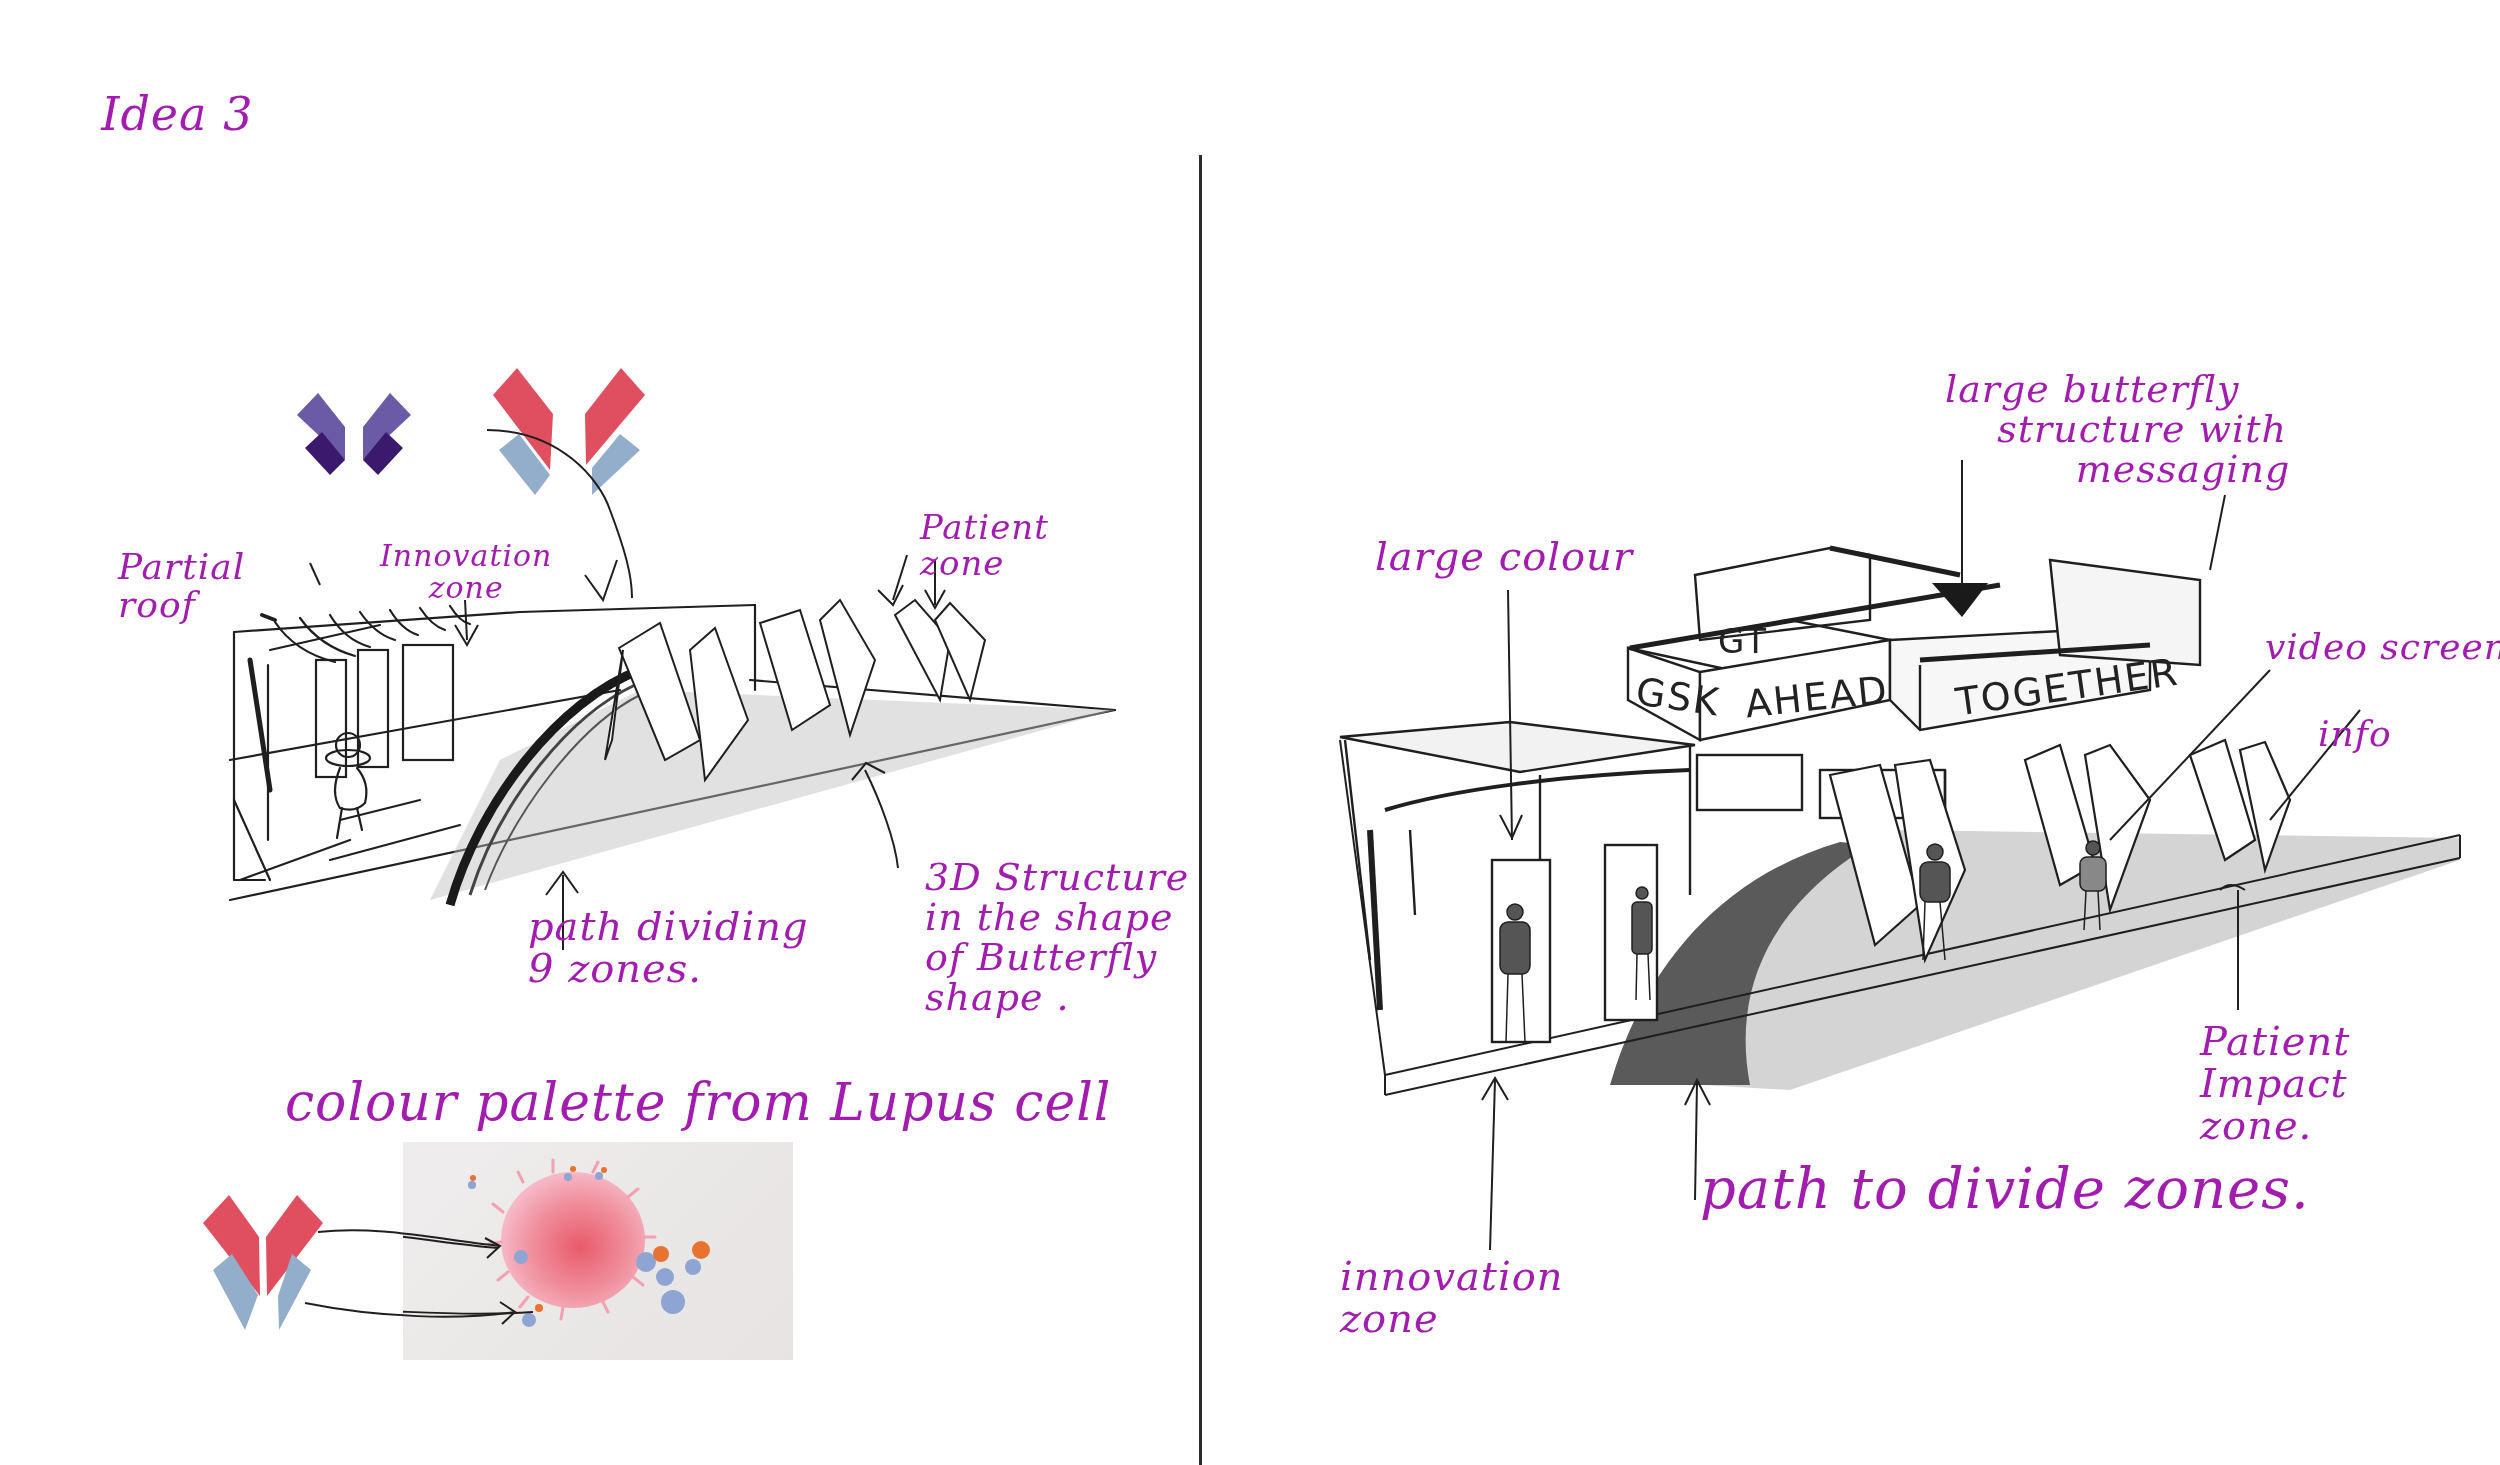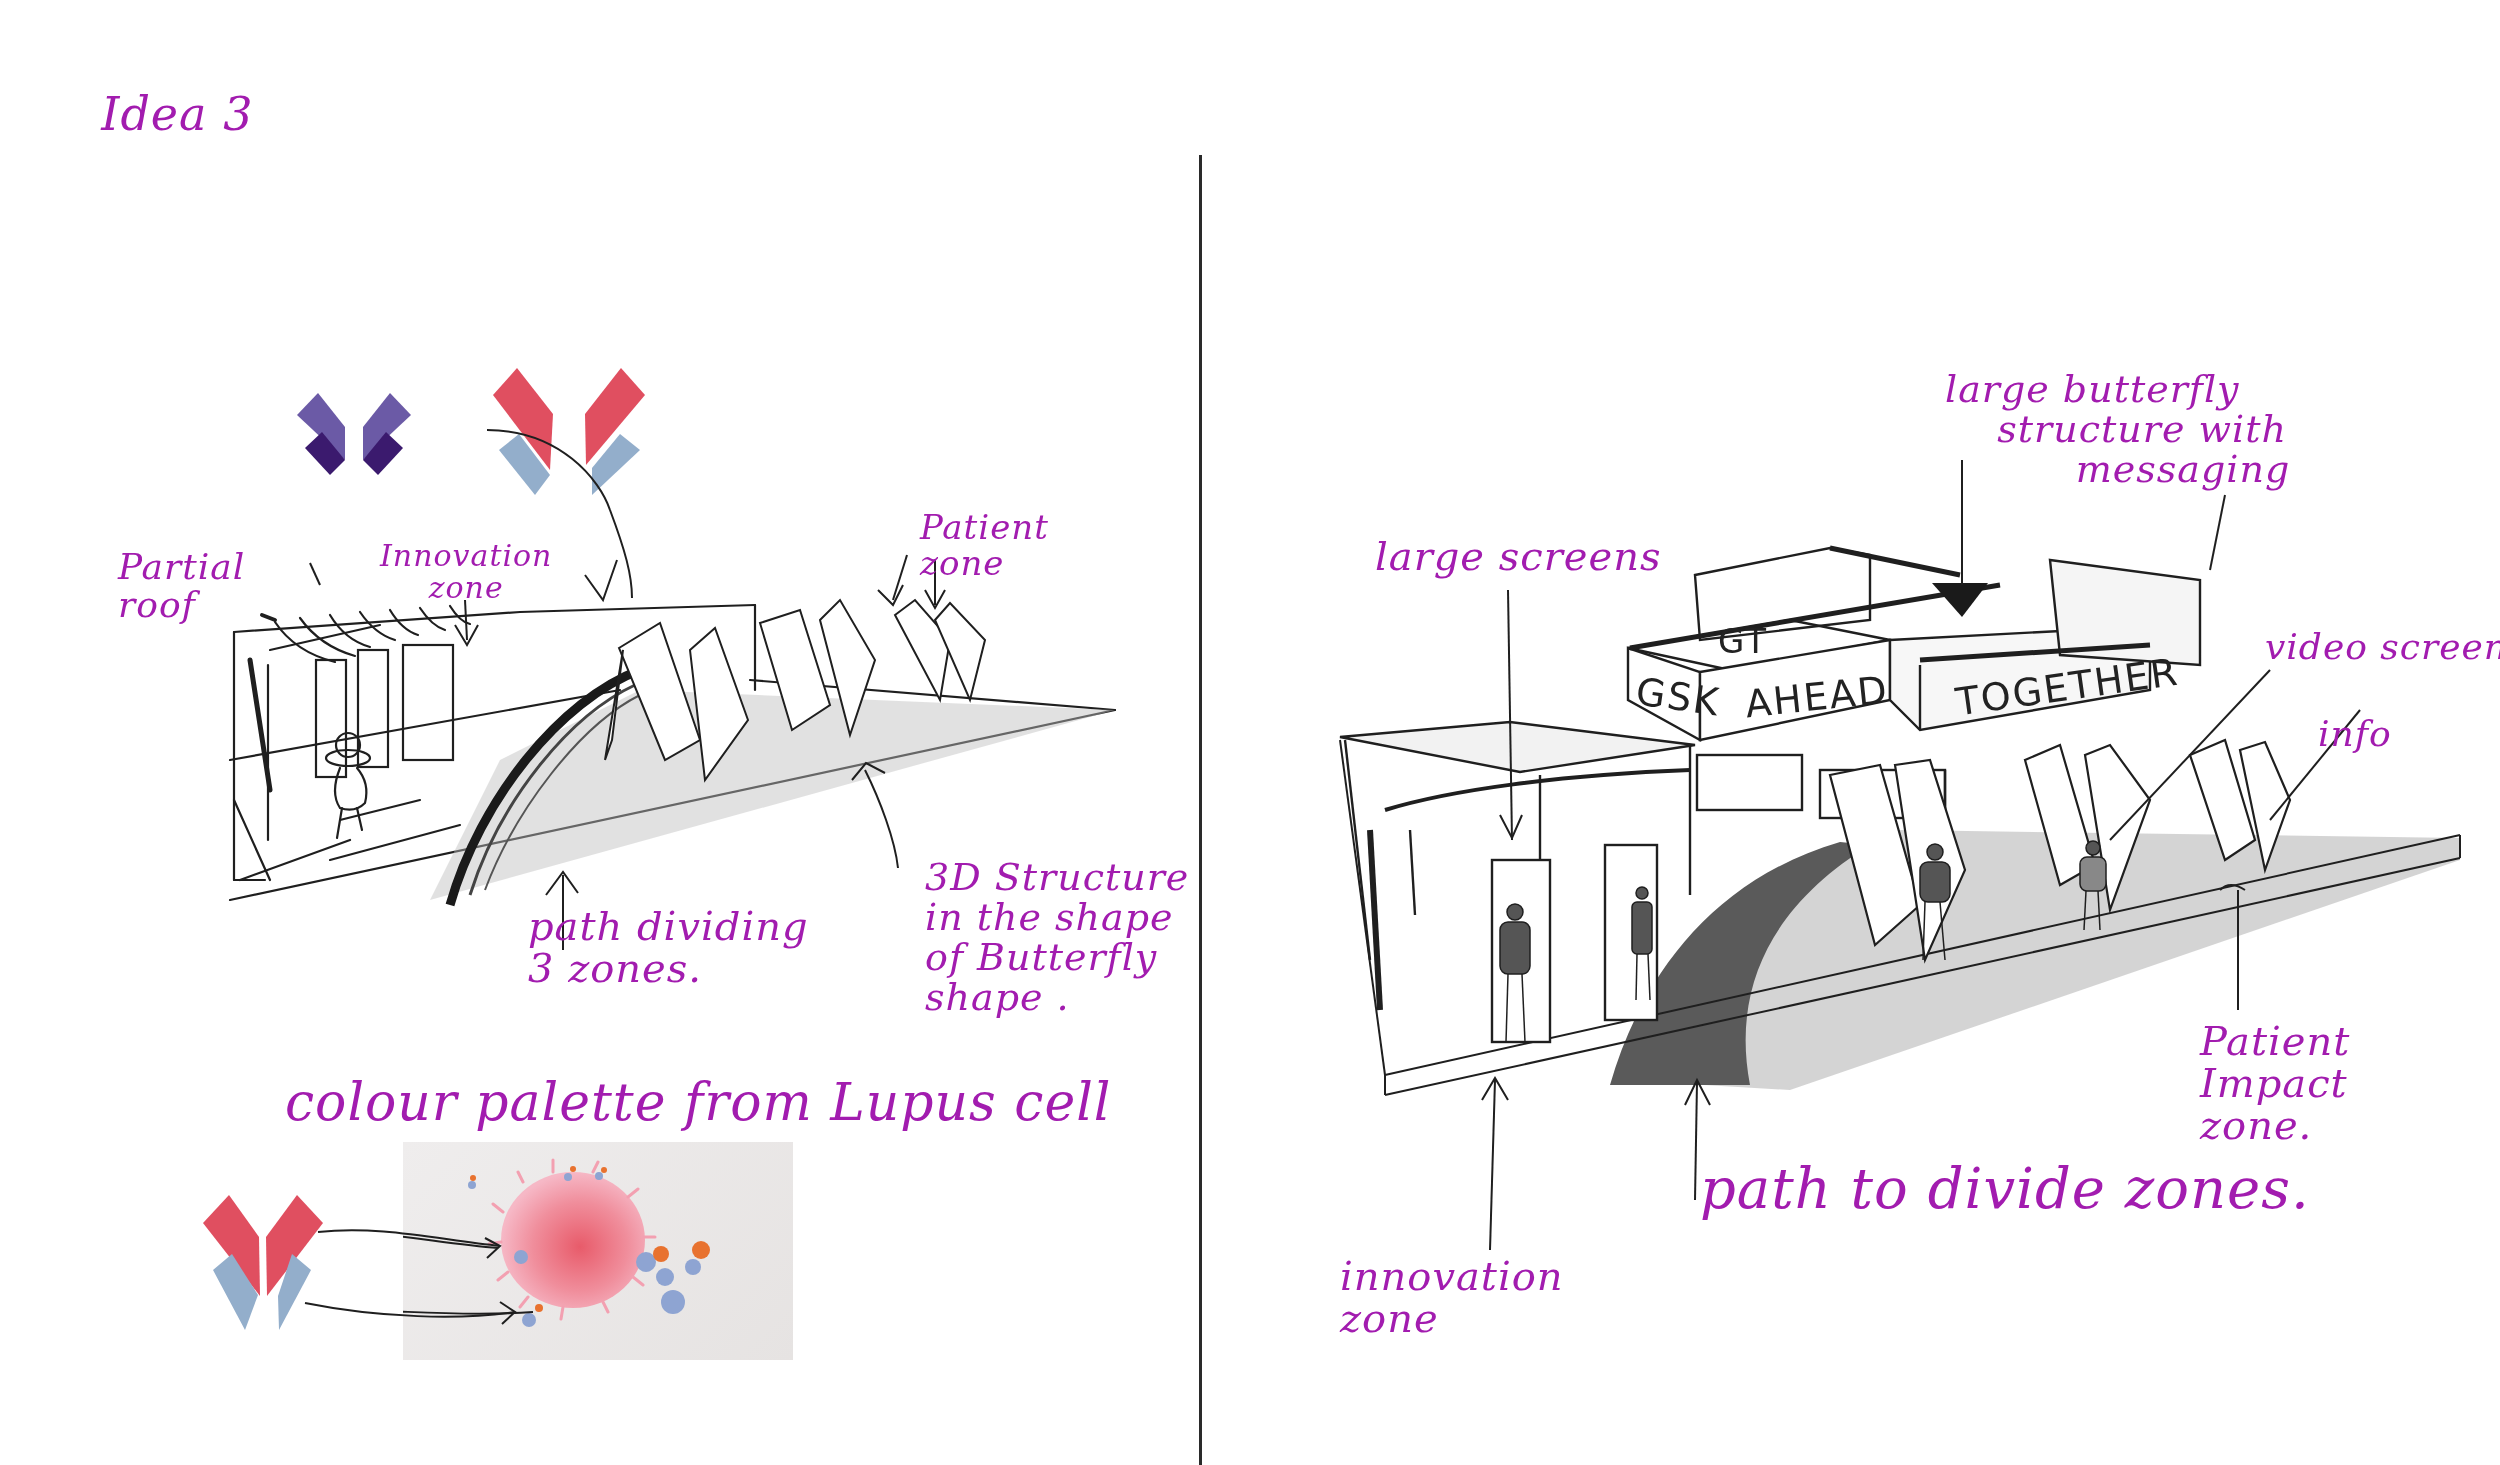--- a/index.html
+++ b/index.html
@@ -103,21 +103,21 @@
   </g>
 </svg>
 
 <div class="hand" style="left:118px; top:548px; font-size:36px;">Partial
 roof</div>
 <div class="hand" style="left:380px; top:540px; font-size:30px; text-align:center;">Innovation
 zone</div>
 <div class="hand" style="left:920px; top:510px; font-size:34px;">Patient
 zone</div>
 <div class="hand" style="left:528px; top:905px; font-size:40px;">path dividing
-3 zones.</div>
+9 zones.</div>
 <div class="hand" style="left:925px; top:858px; font-size:38px;">3D Structure
 in the shape
 of Butterfly
 shape .</div>
 
 <div class="hand" style="left:285px; top:1075px; font-size:52px;">colour palette from Lupus cell</div>
 
 <svg class="canvas" viewBox="0 0 2500 1465" style="pointer-events:none;">
   <g>
     <polygon points="203,1223 229,1195 259,1237 260,1296" fill="#e04f60"></polygon>
@@ -258,21 +258,21 @@
     <line x1="1697" y1="1082" x2="1695" y2="1200"></line>
     <path d="M1685,1105 L1697,1080 L1710,1105"></path>
   </g>
 </svg>
 
 <div class="sign" style="left:1636px; top:675px; transform:rotate(8deg);">GSK</div>
 <div class="sign" style="left:1745px; top:675px; transform:rotate(-6deg);">AHEAD</div>
 <div class="sign" style="left:1955px; top:665px; transform:rotate(-8deg);">TOGETHER</div>
 <div class="sign" style="left:1718px; top:585px; font-size:34px;margin-top:36px;">GT</div>
 
-<div class="hand" style="left:1375px; top:535px; font-size:40px;">large screens</div>
+<div class="hand" style="left:1375px; top:535px; font-size:40px;">large colour</div>
 <div class="hand" style="left:1945px; top:370px; font-size:38px;">large butterfly
     structure with
           messaging</div>
 <div class="hand" style="left:2265px; top:628px; font-size:36px;">video screens</div>
 <div class="hand" style="left:2318px; top:715px; font-size:36px;text-align:center;">info</div>
 <div class="hand" style="left:2200px; top:1020px; font-size:40px;">Patient
 Impact
 zone.</div>
 <div class="hand" style="left:1700px; top:1160px; font-size:56px;">path to divide zones.</div>
 <div class="hand" style="left:1340px; top:1255px; font-size:40px;">innovation

